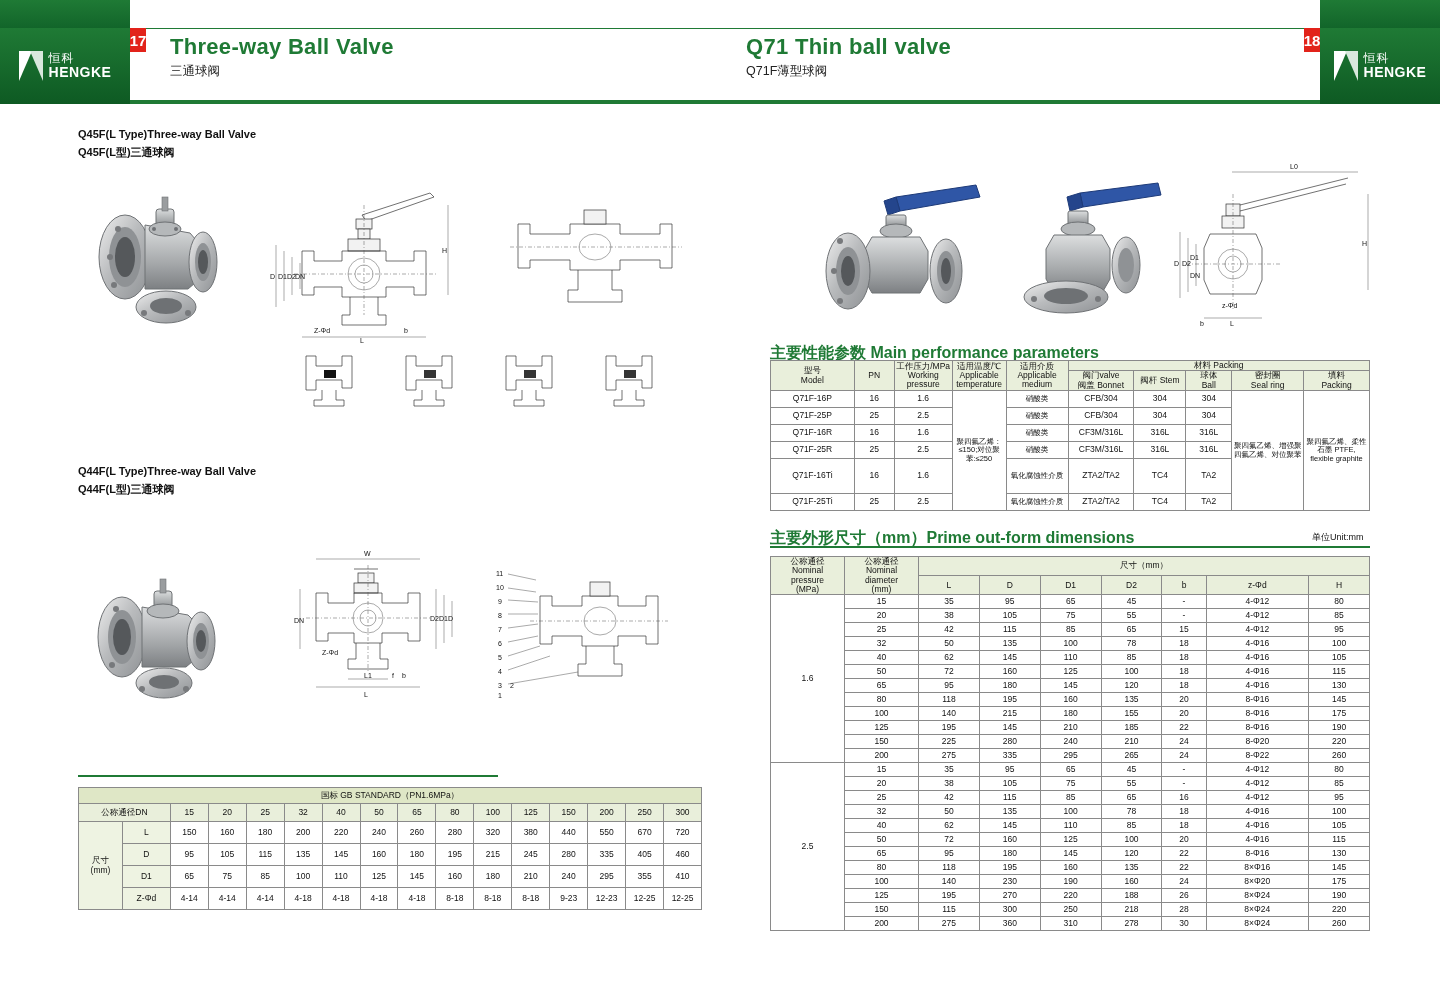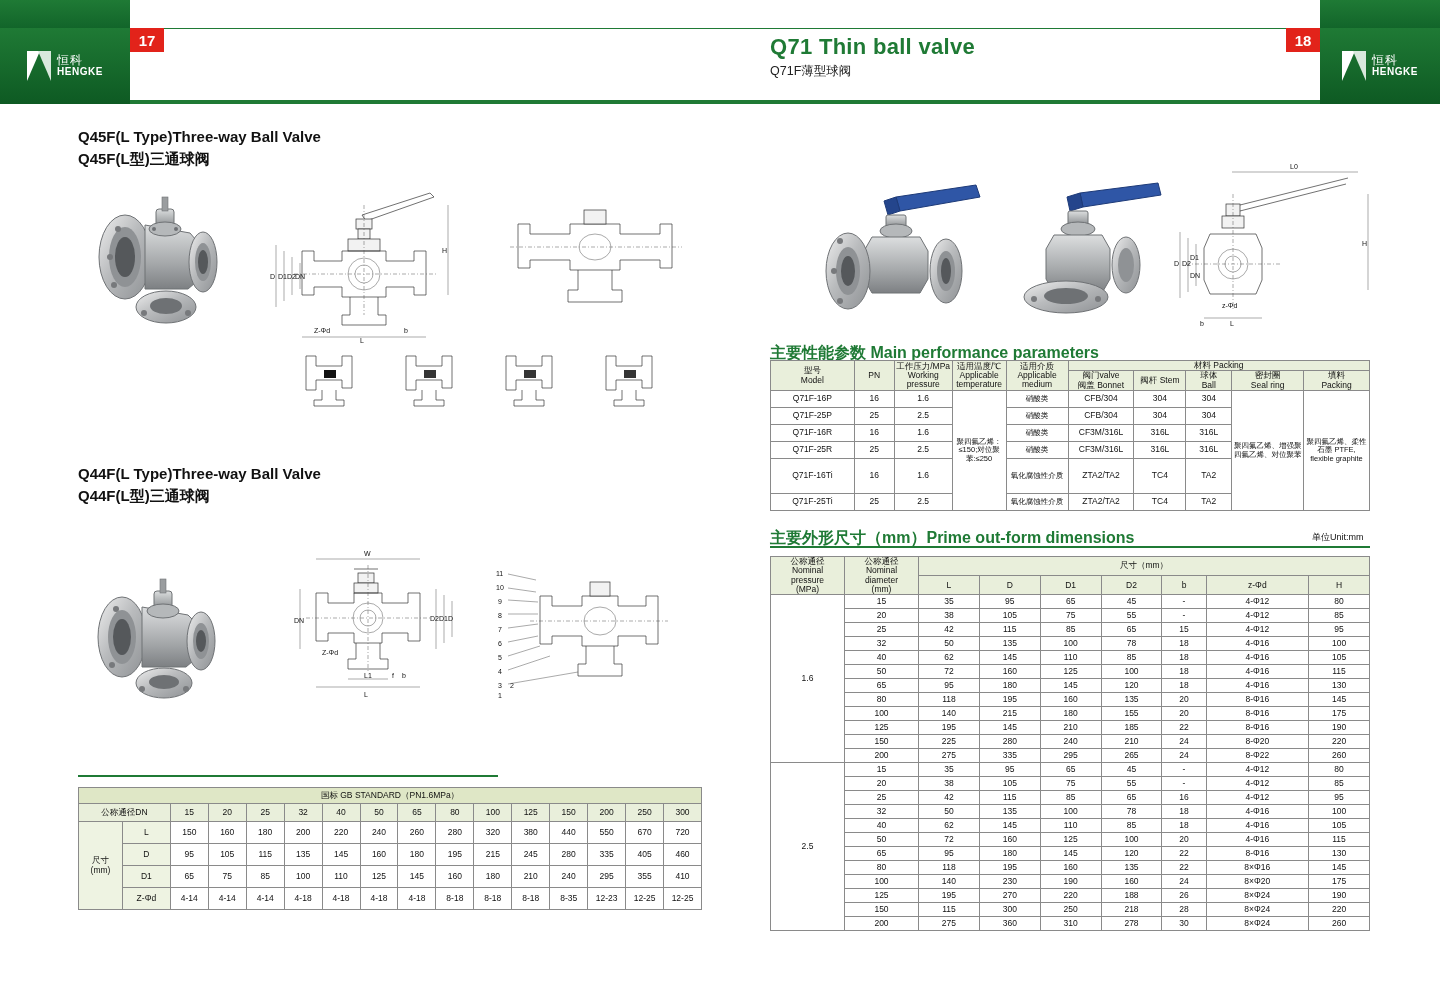--- a/index.html
+++ b/index.html
@@ -41,53 +41,53 @@
     border-bottom:30px solid transparent;
   }
   .logo-mark:after{
     content:""; position:absolute; left:11px; top:2px;
     width:0; height:0;
     border-right:13px solid #d9e8dd;
     border-bottom:30px solid transparent;
   }
   .logo-text { line-height:1.05; }
   .logo-cn { font-size:12px; letter-spacing:1px; }
-  .logo-en { font-size:10px; font-weight:bold; letter-spacing:0.5px; }
+  .logo-en { font-size:14px; font-weight:bold; letter-spacing:0.5px; }
 
   
   .pagenum {
-    position:absolute; top:28px; width:34px; height:24px;
+    position:absolute; top:28px; width:16px; height:24px;
     background:#e2231a; color:#fff; font-weight:bold; font-size:15px;
     display:flex; align-items:center; justify-content:center;
   }
   .pagenum.left { left:130px; }
   .pagenum.right { right:120px; }
 
   
   .hdr {
     position:absolute; top:34px; height:64px;
   }
   .hdr .t-en {
     font-size:22px; font-weight:bold; color:#1f7a35; letter-spacing:0.3px;
   }
   .hdr .t-cn { font-size:12.5px; color:#222; margin-top:3px; }
   .hdr-left { left:170px; }
-  .hdr-right { left:770px; }
+  .hdr-right { left:746px; }
 
   .hdr-underline {
     position:absolute; left:130px; right:120px; top:100px; height:4px;
     background:#1f7a35;
   }
   .hdr-box {
     position:absolute; left:130px; right:120px; top:28px; height:76px;
     border:1px solid #1f7a35; border-left:none; border-right:none;
   }
 
   
-  .sec-label { position:absolute; font-size:15px; font-weight:bold; color:#111; }
+  .sec-label { position:absolute; font-size:11px; font-weight:bold; color:#111; }
   .sec-label .l2 { margin-top:5px; }
 
   
   .greenhead { position:absolute; font-size:16px; font-weight:bold; color:#1f7a35; }
   .rule { position:absolute; height:2px; background:#1f7a35; }
 
   .unitnote { position:absolute; font-size:9px; color:#111; }
 
   
   table { border-collapse:collapse; font-size:8.5px; color:#111; }
@@ -138,20 +138,24 @@
       </div>
     </div>
   </div>
 
   <div class="hdr-box"></div>
   <div class="hdr-underline"></div>
 
   <div class="pagenum left">17</div>
   <div class="pagenum right">18</div>
 
+  <div class="hdr hdr-left">
+    <div class="t-en">Three-way Ball Valve</div>
+    <div class="t-cn">三通球阀</div>
+  </div>
   <div class="hdr hdr-right">
     <div class="t-en">Q71 Thin ball valve</div>
     <div class="t-cn">Q71F薄型球阀</div>
   </div>
 
   <div class="sec-label" style="left:78px; top:128px;">
     <div>Q45F(L Type)Three-way Ball Valve</div>
     <div class="l2">Q45F(L型)三通球阀</div>
   </div>
 
@@ -448,21 +452,21 @@
           <td style="height:22px">4-14</td>
           <td style="height:22px">4-14</td>
           <td style="height:22px">4-14</td>
           <td style="height:22px">4-18</td>
           <td style="height:22px">4-18</td>
           <td style="height:22px">4-18</td>
           <td style="height:22px">4-18</td>
           <td style="height:22px">8-18</td>
           <td style="height:22px">8-18</td>
           <td style="height:22px">8-18</td>
-          <td style="height:22px">8-35</td>
+          <td style="height:22px">9-23</td>
           <td style="height:22px">12-23</td>
           <td style="height:22px">12-25</td>
           <td style="height:22px">12-25</td>
         </tr>
       </tbody>
     </table>
 
   <div class="photo" style="left:800px; top:175px;">
     <svg width="200" height="140" viewBox="0 0 200 140">
 

